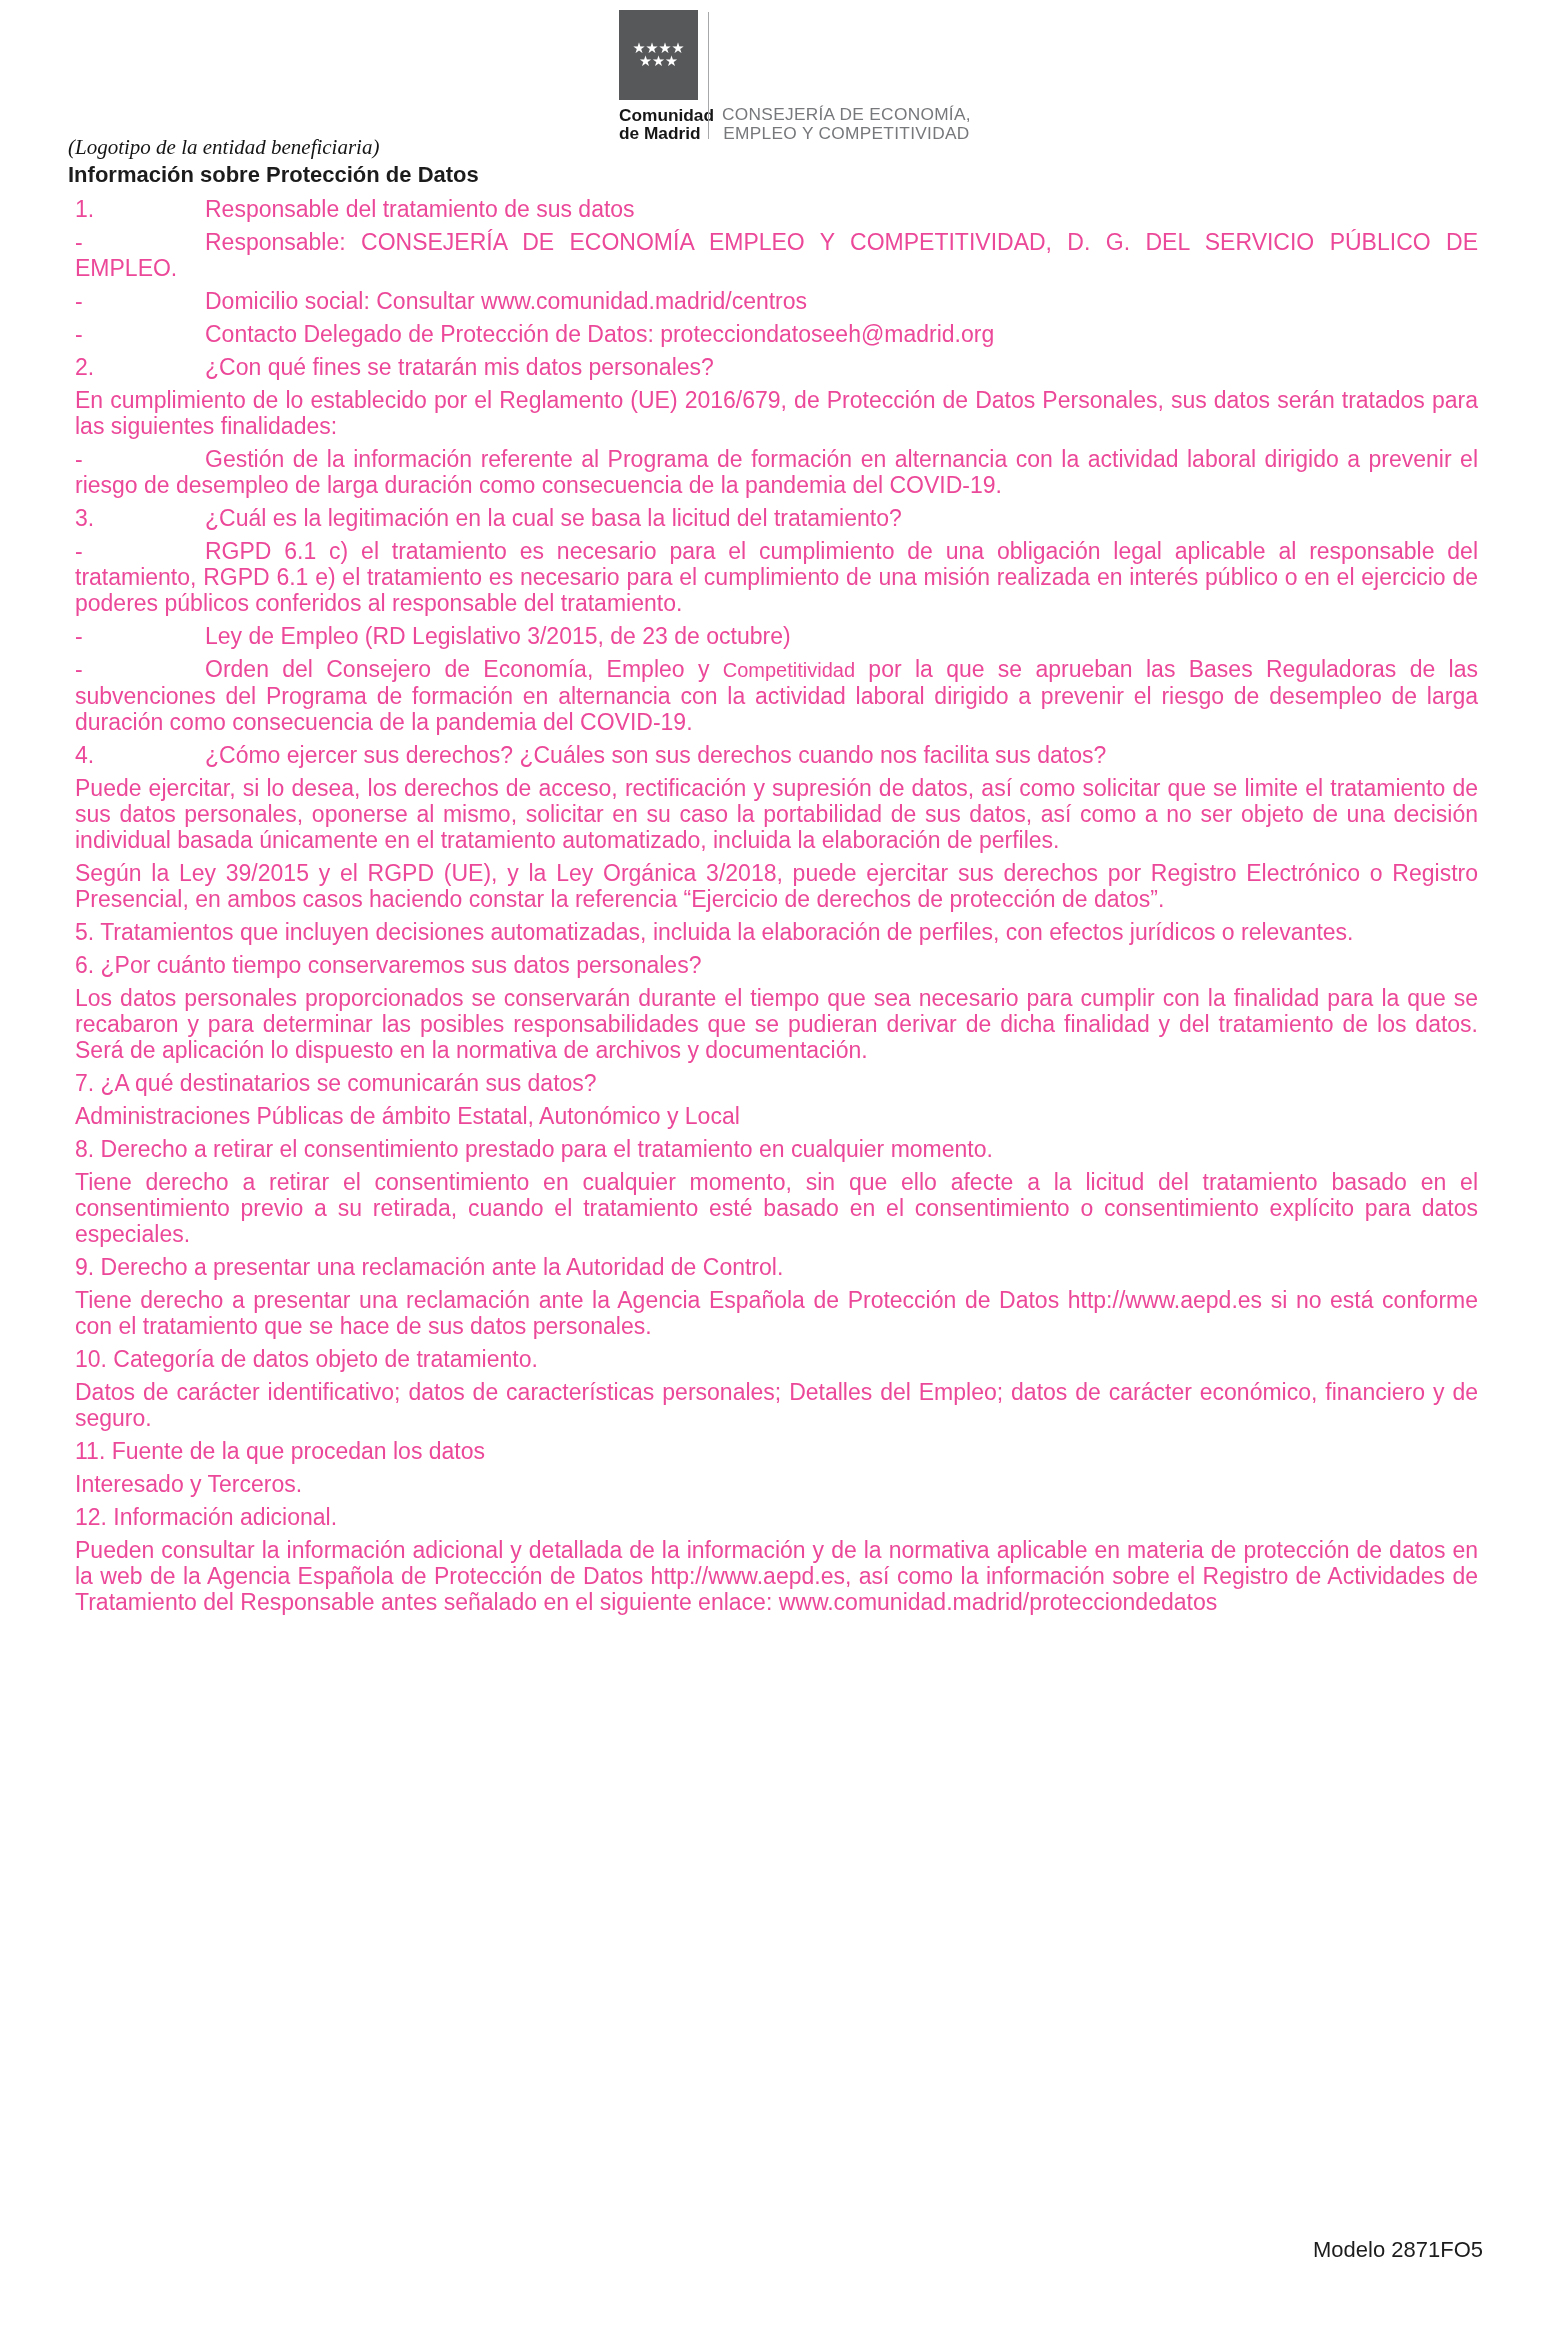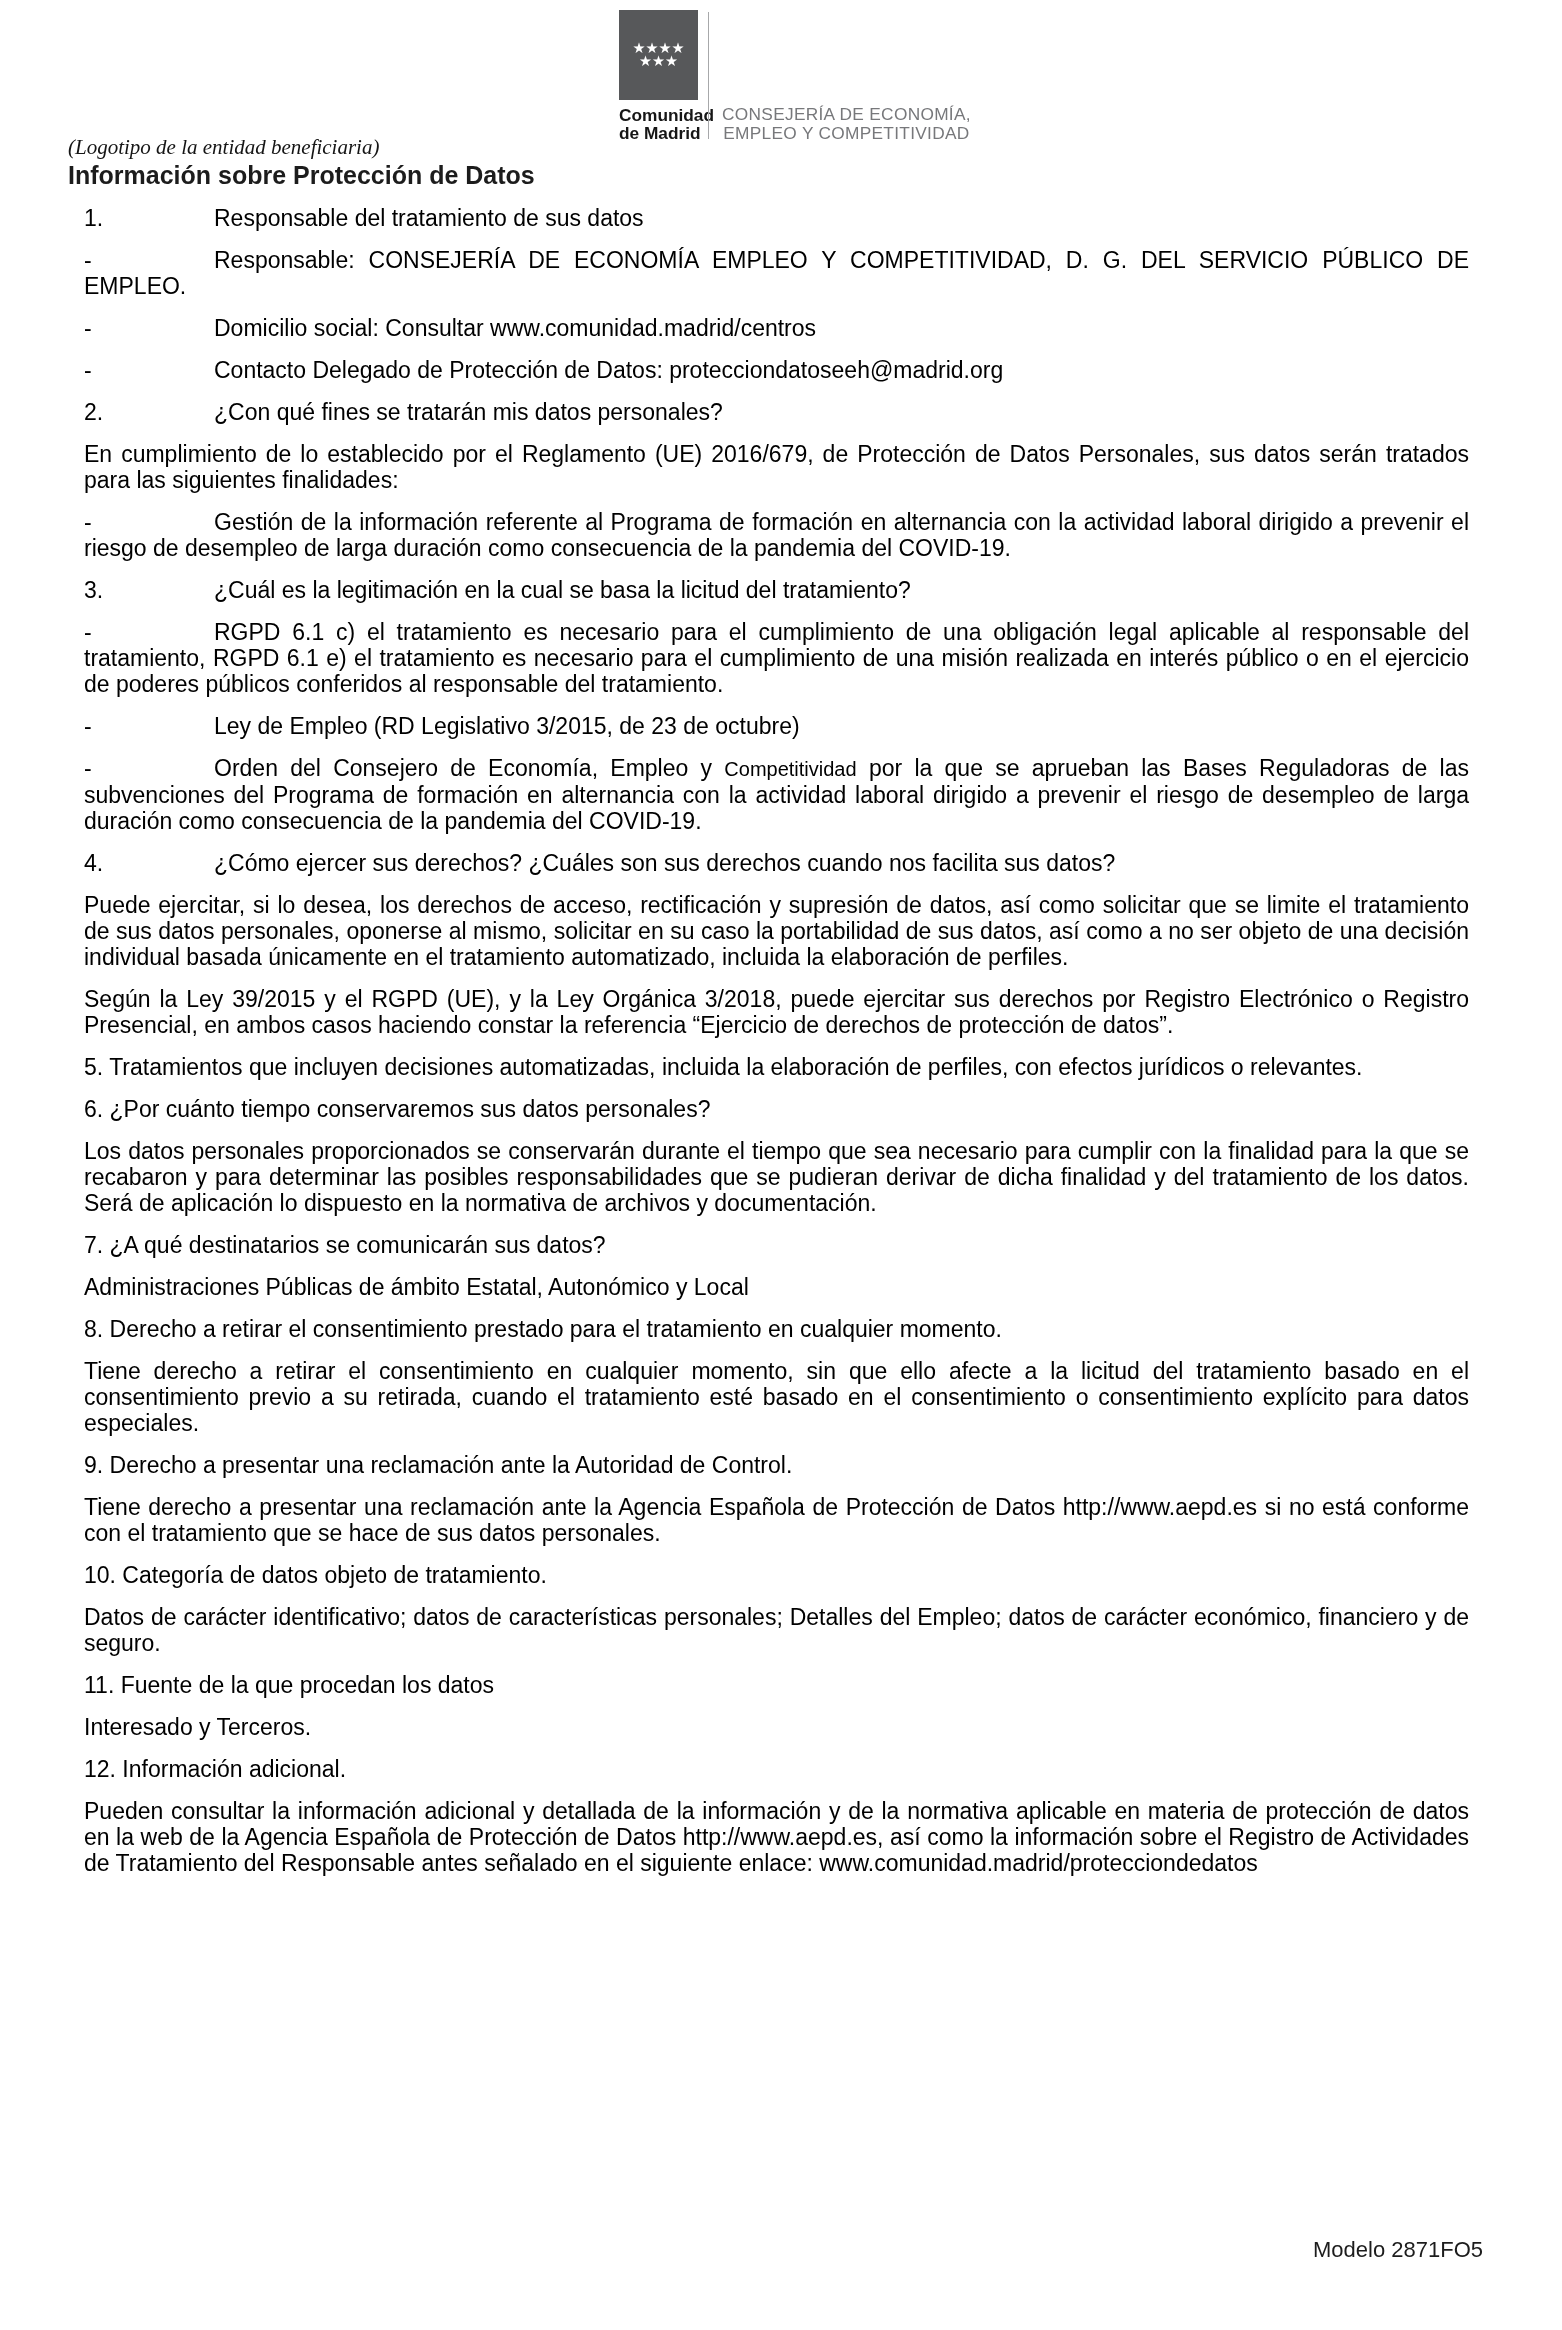--- a/index.html
+++ b/index.html
@@ -44,30 +44,30 @@
   }
   .dept {
     position:absolute; left:722px; top:105px;
     color:#77787b; font-size:17.3px; line-height:18.7px;
     letter-spacing:0.3px; white-space:nowrap;text-align:center;
   }
 
   
   .title {
     margin:0; padding:0 0 0 68px;
-    font-size:25px; font-weight:bold; line-height:28px;
+    font-size:22px; font-weight:bold; line-height:28px;
   }
 
   
   .content { padding:0 78px 0 68px; }
   p.para {
-    margin:16px;
+    margin:7px;
     font-size:23px; line-height:26px;
     text-align:justify;
-    color:#000000;
+    color:#ec4899;
   }
   .tabmark { display:inline-block; width:130px; }
   .alt { font-size:20px; }
 
   .g37 { margin-top:26px; }
   .g50 { margin-top:35px; }
   .g52 { margin-top:36px; }
   .g61 { margin-top:42px; }
   .g67 { margin-top:46px; }
   .g70 { margin-top:48px; }

